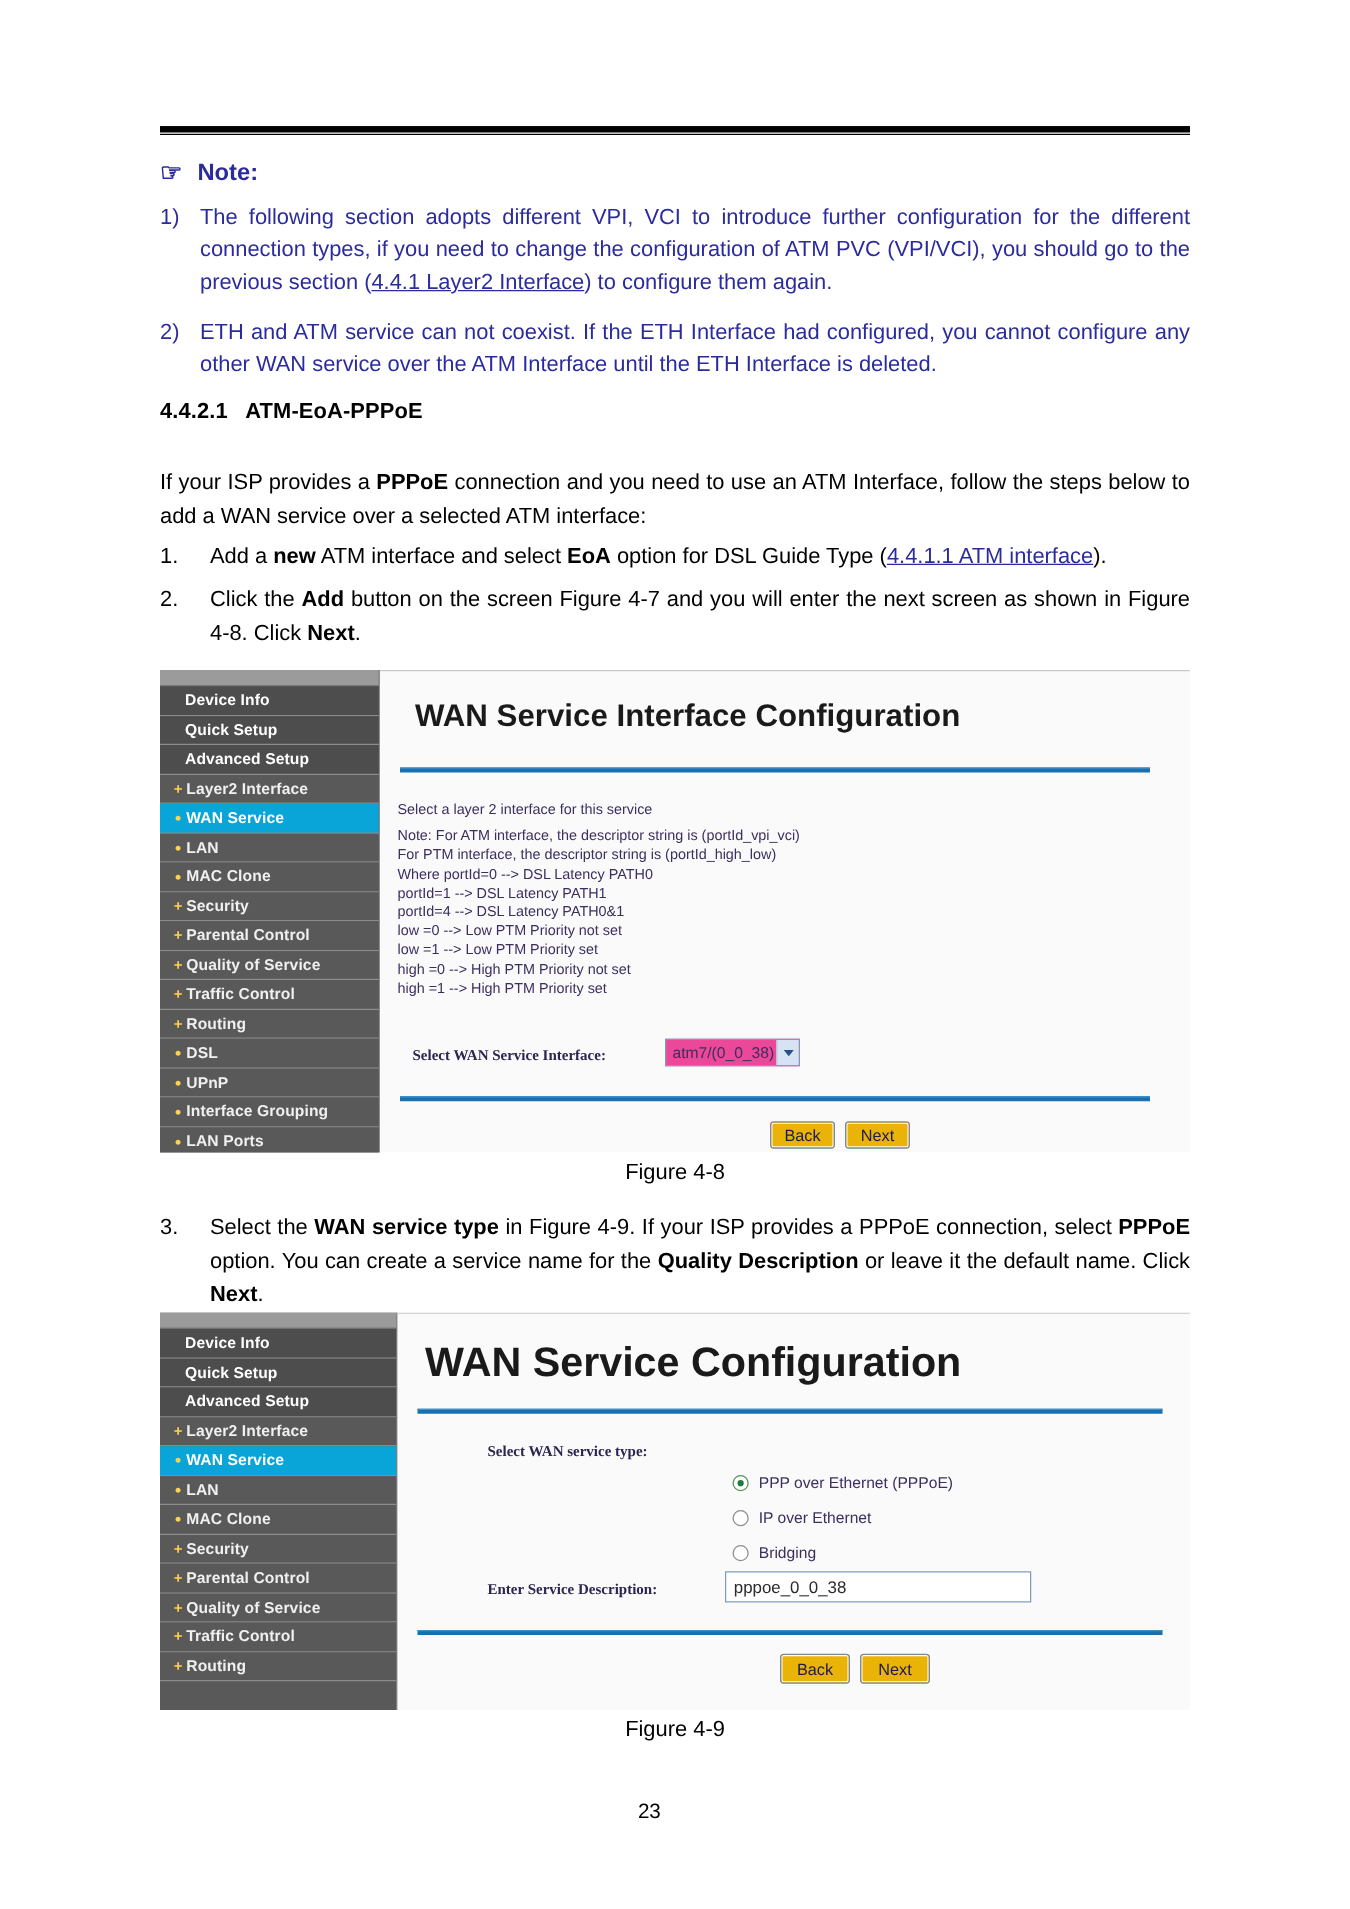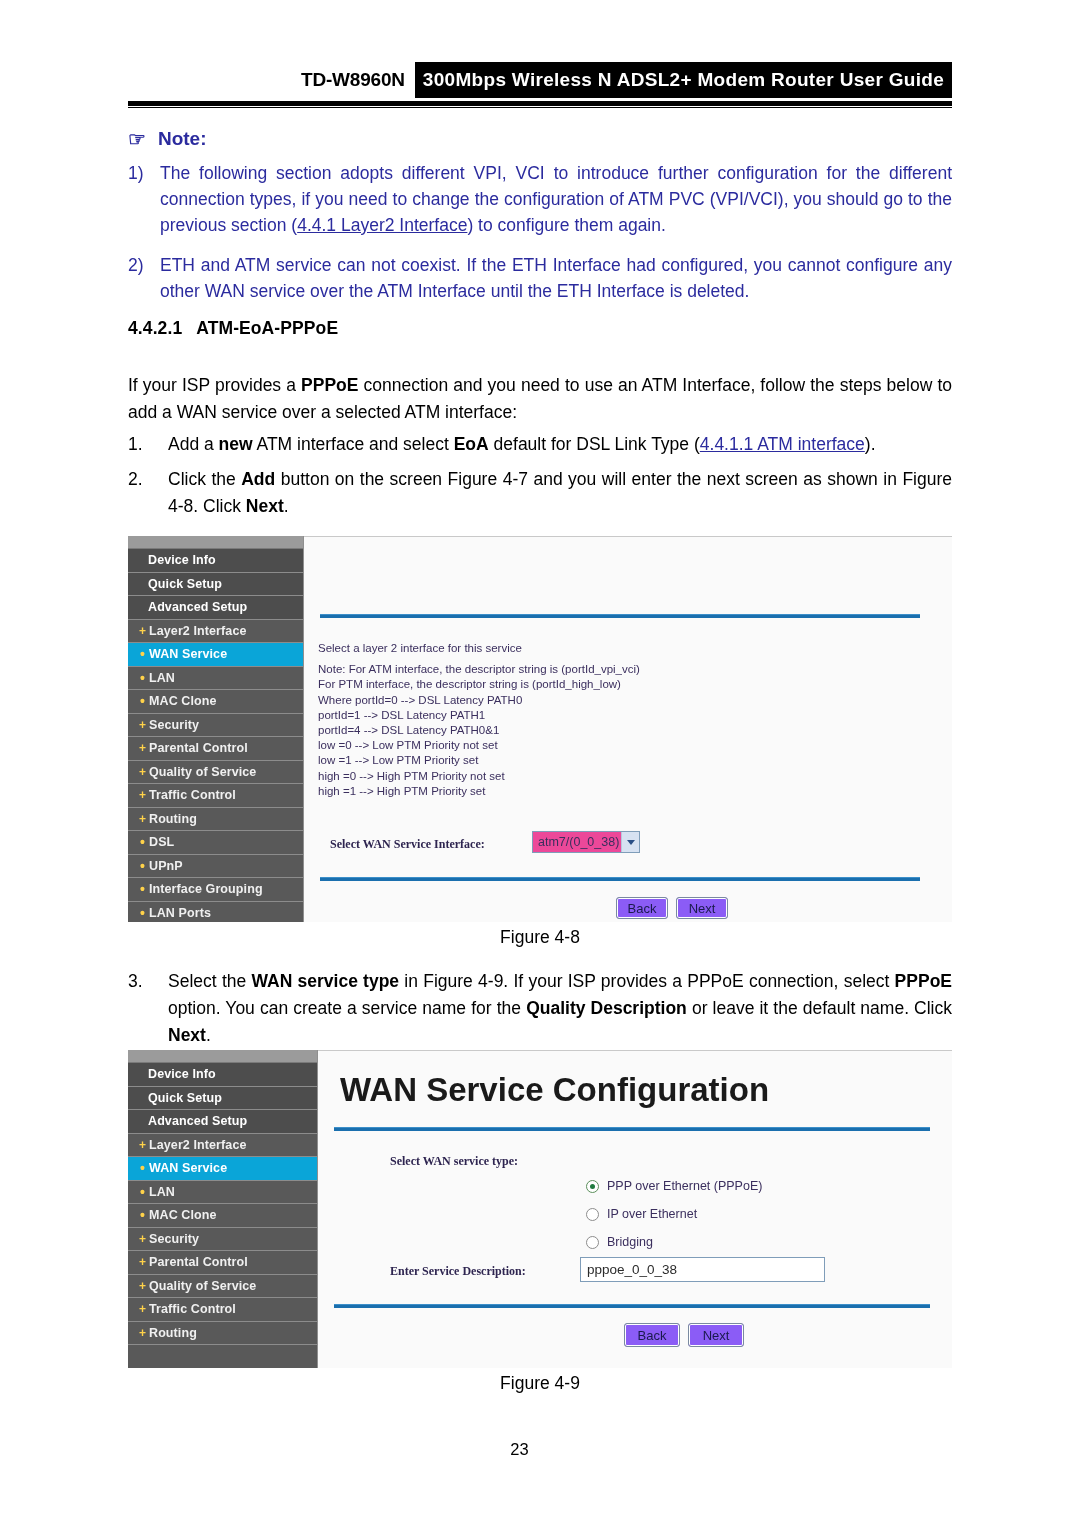--- a/index.html
+++ b/index.html
@@ -322,21 +322,21 @@
     width: 5px; height: 5px;
     border-radius: 50%;
     background: #1f7a3f;
   }
   .radio.checked { border-color: #5b8f5b; }
   .btn {
     position: absolute;
     box-sizing: border-box;
     border: 1px solid #7a8aa0;
     border-radius: 3px;
-    background: #8b5cf6;
+    background: #eab308;
     color: #1a1a4d;
     font-size: 13px;
     display: flex;
     align-items: center;
     justify-content: center;
     box-shadow: inset 0 0 0 1px #ffffff;
   }
 
   
   .caption {
@@ -357,24 +357,20 @@
     text-align: center;
     font-size: 16.5px;
     color: #000;
   }
 </style>
 </head>
 <body>
 
 <div class="page">
 
-  <div class="header">
-    <div class="header-model">TD-W8960N</div>
-    <div class="header-band">300Mbps Wireless N ADSL2+ Modem Router User Guide</div>
-  </div>
   <div class="header-rule"></div>
   <div class="header-rule-thin"></div>
 
   <div class="note-head">
     <span class="note-hand">☞</span>
     <span>Note:</span>
   </div>
 
   <div class="note-list">
     <div class="note-item">
@@ -389,21 +385,21 @@
 
   <div class="sec-head">
     <span class="num">4.4.2.1</span><span>ATM-EoA-PPPoE</span>
   </div>
 
   <div class="para p-intro"><span>If your ISP provides a </span><b>PPPoE</b><span> connection and you need to use an ATM Interface, follow the steps below to add a WAN service over a selected ATM interface:</span></div>
 
   <div class="olist olist-1">
     <div class="oitem">
       <div class="onum">1.</div>
-      <div class="obody nj"><span>Add a </span><b>new</b><span> ATM interface and select </span><b>EoA</b><span> default for DSL Link Type (</span><span class="doclink">4.4.1.1 ATM interface</span><span>).</span></div>
+      <div class="obody nj"><span>Add a </span><b>new</b><span> ATM interface and select </span><b>EoA</b><span> option for DSL Guide Type (</span><span class="doclink">4.4.1.1 ATM interface</span><span>).</span></div>
     </div>
   </div>
 
   <div class="olist olist-2">
     <div class="oitem">
       <div class="onum">2.</div>
       <div class="obody"><span>Click the </span><b>Add</b><span> button on the screen Figure 4-7 and you will enter the next screen as shown in Figure 4-8. Click </span><b>Next</b><span>.</span></div>
     </div>
   </div>
 
@@ -469,20 +465,21 @@
               <span class="sb-bullet dot">•</span>
               <span class="sb-label">Interface Grouping</span>
             </div>
             <div class="sb-item child">
               <span class="sb-bullet dot">•</span>
               <span class="sb-label">LAN Ports</span>
             </div>
           </div>
       </div>
       <div class="panel">
+        <div class="panel-title" style="left:28px; top:22px; font-size:25px;">WAN Service Interface Configuration</div>
         <div class="panel-rule" style="left:16px; top:77px; width:600px;"></div>
         <div class="panel-text" id="desc48" style="left:14px; top:104px;">
             <div style="margin-bottom: 6px;">Select a layer 2 interface for this service</div>
             <div>Note: For ATM interface, the descriptor string is (portId_vpi_vci)</div>
             <div>For PTM interface, the descriptor string is (portId_high_low)</div>
             <div>Where portId=0 --&gt; DSL Latency PATH0</div>
             <div>portId=1 --&gt; DSL Latency PATH1</div>
             <div>portId=4 --&gt; DSL Latency PATH0&amp;1</div>
             <div>low =0 --&gt; Low PTM Priority not set</div>
             <div>low =1 --&gt; Low PTM Priority set</div>

